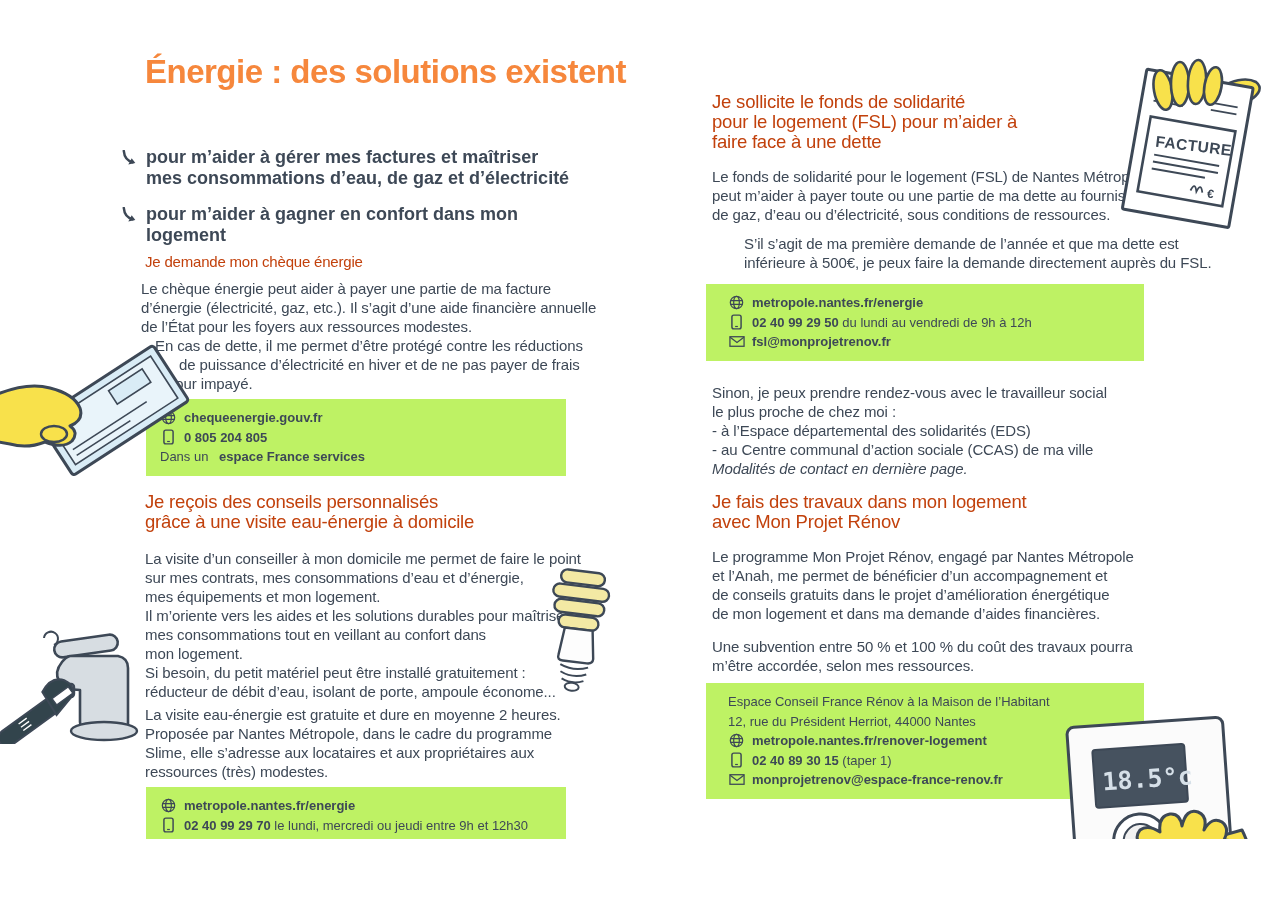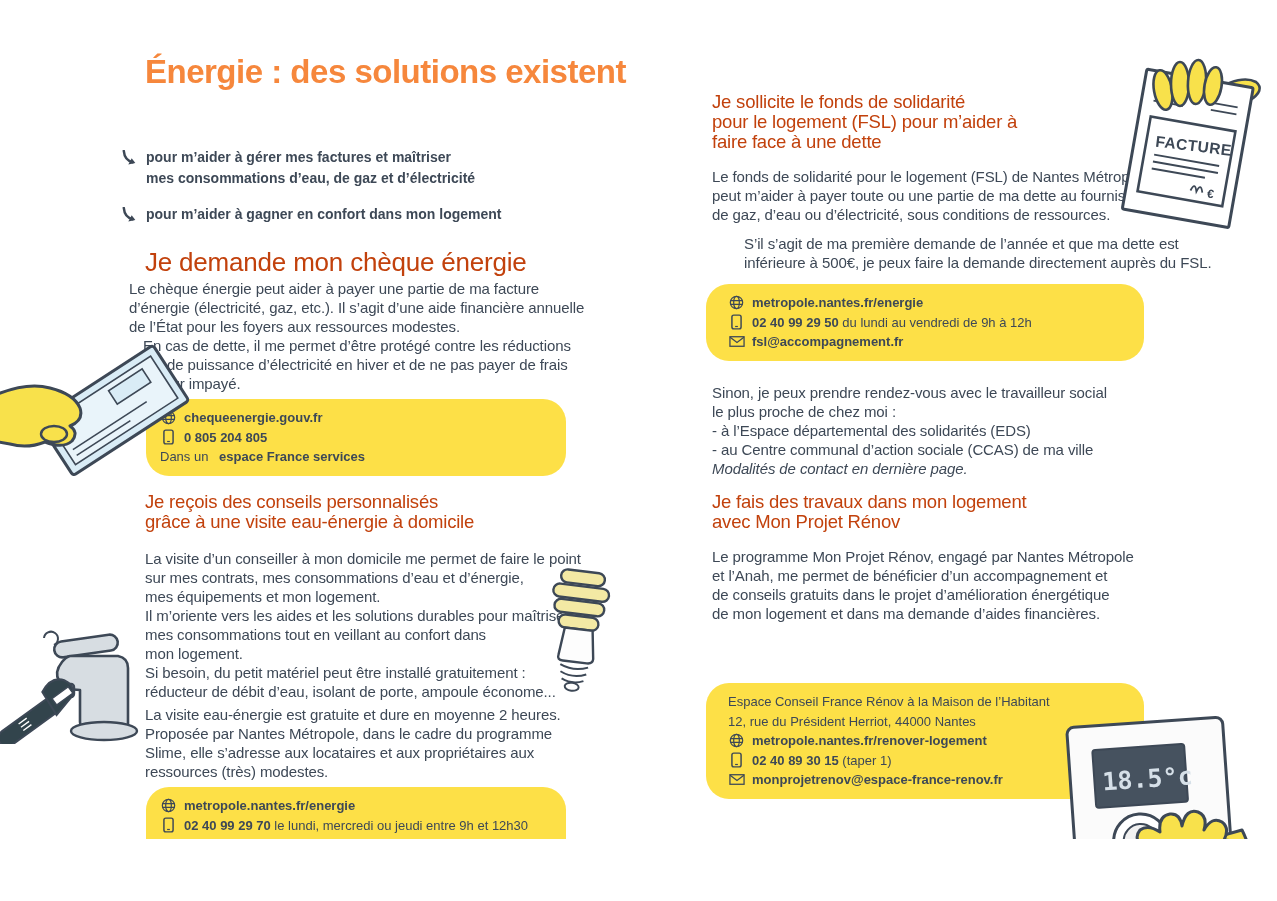--- a/index.html
+++ b/index.html
@@ -3,24 +3,24 @@
 <meta charset="utf-8">
 <style>
   html,body{margin:0;padding:0;background:#fff;}
   .page{position:relative;width:1277px;height:839px;background:#fff;overflow:hidden;
         font-family:"Liberation Sans",sans-serif;color:#3d4856;}
   .abs{position:absolute;}
   .prelines{white-space:pre-line;}
   .title{font-size:33px;line-height:39px;font-weight:bold;color:#f6873c;letter-spacing:-0.5px;}
   .h2{font-size:18.5px;line-height:20px;font-weight:normal;color:#c2410c;letter-spacing:-0.2px;}
   .body-txt{font-size:15px;line-height:19px;letter-spacing:-0.1px;color:#3d4856;}
-  .bullet{display:flex;gap:8px;align-items:flex-start;font-size:14px;font-weight:bold;
+  .bullet{display:flex;gap:8px;align-items:flex-start;font-size:18px;font-weight:bold;
           line-height:21px;color:#3d4856;}
   .bullet .arrow{flex:0 0 auto;margin-top:3px;}
-  .graybox{background:#fde047;padding:9px 14px;border-radius:23px;}
+  .graybox{background:#bef264;padding:9px 14px;}
   .boxrow{display:flex;align-items:center;gap:7px;font-size:13px;line-height:19.5px;color:#3d4856;}
   .boxrow .ic{flex:0 0 17px;display:flex;justify-content:center;}
   .bold{font-weight:bold;}
   .keepsp{white-space:pre-wrap;}
   .italic{font-style:italic;}
   .line{white-space:pre;}
   .ind1{margin-left:14px;} .ind2{margin-left:38px;} .ind3{margin-left:26px;}
   svg text{font-family:"Liberation Sans",sans-serif;}
   .lcd{font-family:"DejaVu Sans Mono",monospace;font-weight:bold;}
 </style>
@@ -42,23 +42,23 @@
   </div>
 
   <div class="abs bullet" style="left:119px;top:204px;width:470px;">
     <svg class="arrow" width="19" height="17" viewBox="0 0 20 18">
       <path d="M5 1 C5.5 7 8 11.5 14.5 13" fill="none" stroke="#3d4856" stroke-width="2.6" stroke-linecap="round"></path>
       <path d="M17.2 13.8 L9.8 15.4 L13.4 8.8 Z" fill="#3d4856"></path>
     </svg>
     <div class="prelines">pour m’aider à gagner en confort dans mon logement</div>
   </div>
 
-  <div class="abs h2" style="left:145px;top:252px;font-size:26px;">Je demande mon chèque énergie</div>
-
-  <div class="abs body-txt" style="left:129px;top:279px;">
+  <div class="abs h2" style="left:145px;top:252px;font-size:15px;">Je demande mon chèque énergie</div>
+
+  <div class="abs body-txt" style="left:141px;top:279px;">
     <div class="line">Le chèque énergie peut aider à payer une partie de ma facture</div>
     <div class="line">d’énergie (électricité, gaz, etc.). Il s’agit d’une aide financière annuelle</div>
     <div class="line">de l’État pour les foyers aux ressources modestes.</div>
     <div class="line ind1">En cas de dette, il me permet d’être protégé contre les réductions</div>
     <div class="line ind2">de puissance d’électricité en hiver et de ne pas payer de frais</div>
     <div class="line ind3">pour impayé.</div>
   </div>
 
   <div class="abs graybox" style="left:146px;top:399px;width:392px;">
     <div class="boxrow">
@@ -171,40 +171,42 @@
       </span>
       <span><span class="bold">02 40 99 29 50</span><span class="keepsp"> du lundi au vendredi de 9h à 12h</span></span>
     </div>
     <div class="boxrow">
       <span class="ic">
         <svg width="16" height="11" viewBox="0 0 17 12">
             <rect x="0.8" y="0.8" width="15.4" height="10.4" fill="none" stroke="#3d4856" stroke-width="1.4"></rect>
             <path d="M1 1.4 L8.5 7 L16 1.4" fill="none" stroke="#3d4856" stroke-width="1.4"></path>
           </svg>
       </span>
-      <span class="bold">fsl@accompagnement.fr</span>
+      <span class="bold">fsl@monprojetrenov.fr</span>
     </div>
   </div>
 
   <div class="abs body-txt" style="left:712px;top:383px;">
     <div class="prelines">Sinon, je peux prendre rendez-vous avec le travailleur social
 le plus proche de chez moi :
 - à l’Espace départemental des solidarités (EDS)
 - au Centre communal d’action sociale (CCAS) de ma ville</div>
     <div class="italic">Modalités de contact en dernière page.</div>
   </div>
 
   <div class="abs h2 prelines" style="left:712px;top:492px;">Je fais des travaux dans mon logement
 avec Mon Projet Rénov</div>
 
   <div class="abs body-txt prelines" style="left:712px;top:547px;">Le programme Mon Projet Rénov, engagé par Nantes Métropole
 et l’Anah, me permet de bénéficier d’un accompagnement et
 de conseils gratuits dans le projet d’amélioration énergétique
 de mon logement et dans ma demande d’aides financières.</div>
 
+  <div class="abs body-txt prelines" style="left:712px;top:637px;">Une subvention entre 50 % et 100 % du coût des travaux pourra
+m’être accordée, selon mes ressources.</div>
 
   <div class="abs graybox" style="left:706px;top:683px;width:402px;padding-left:22px;">
     <div class="boxrow prelines">Espace Conseil France Rénov à la Maison de l’Habitant
 12, rue du Président Herriot, 44000 Nantes</div>
     <div class="boxrow">
       <span class="ic">
         <svg width="15" height="15" viewBox="0 0 16 16">
             <g fill="none" stroke="#3d4856" stroke-width="1.3">
               <circle cx="8" cy="8" r="6.6"></circle>
               <ellipse cx="8" cy="8" rx="3" ry="6.6"></ellipse>

